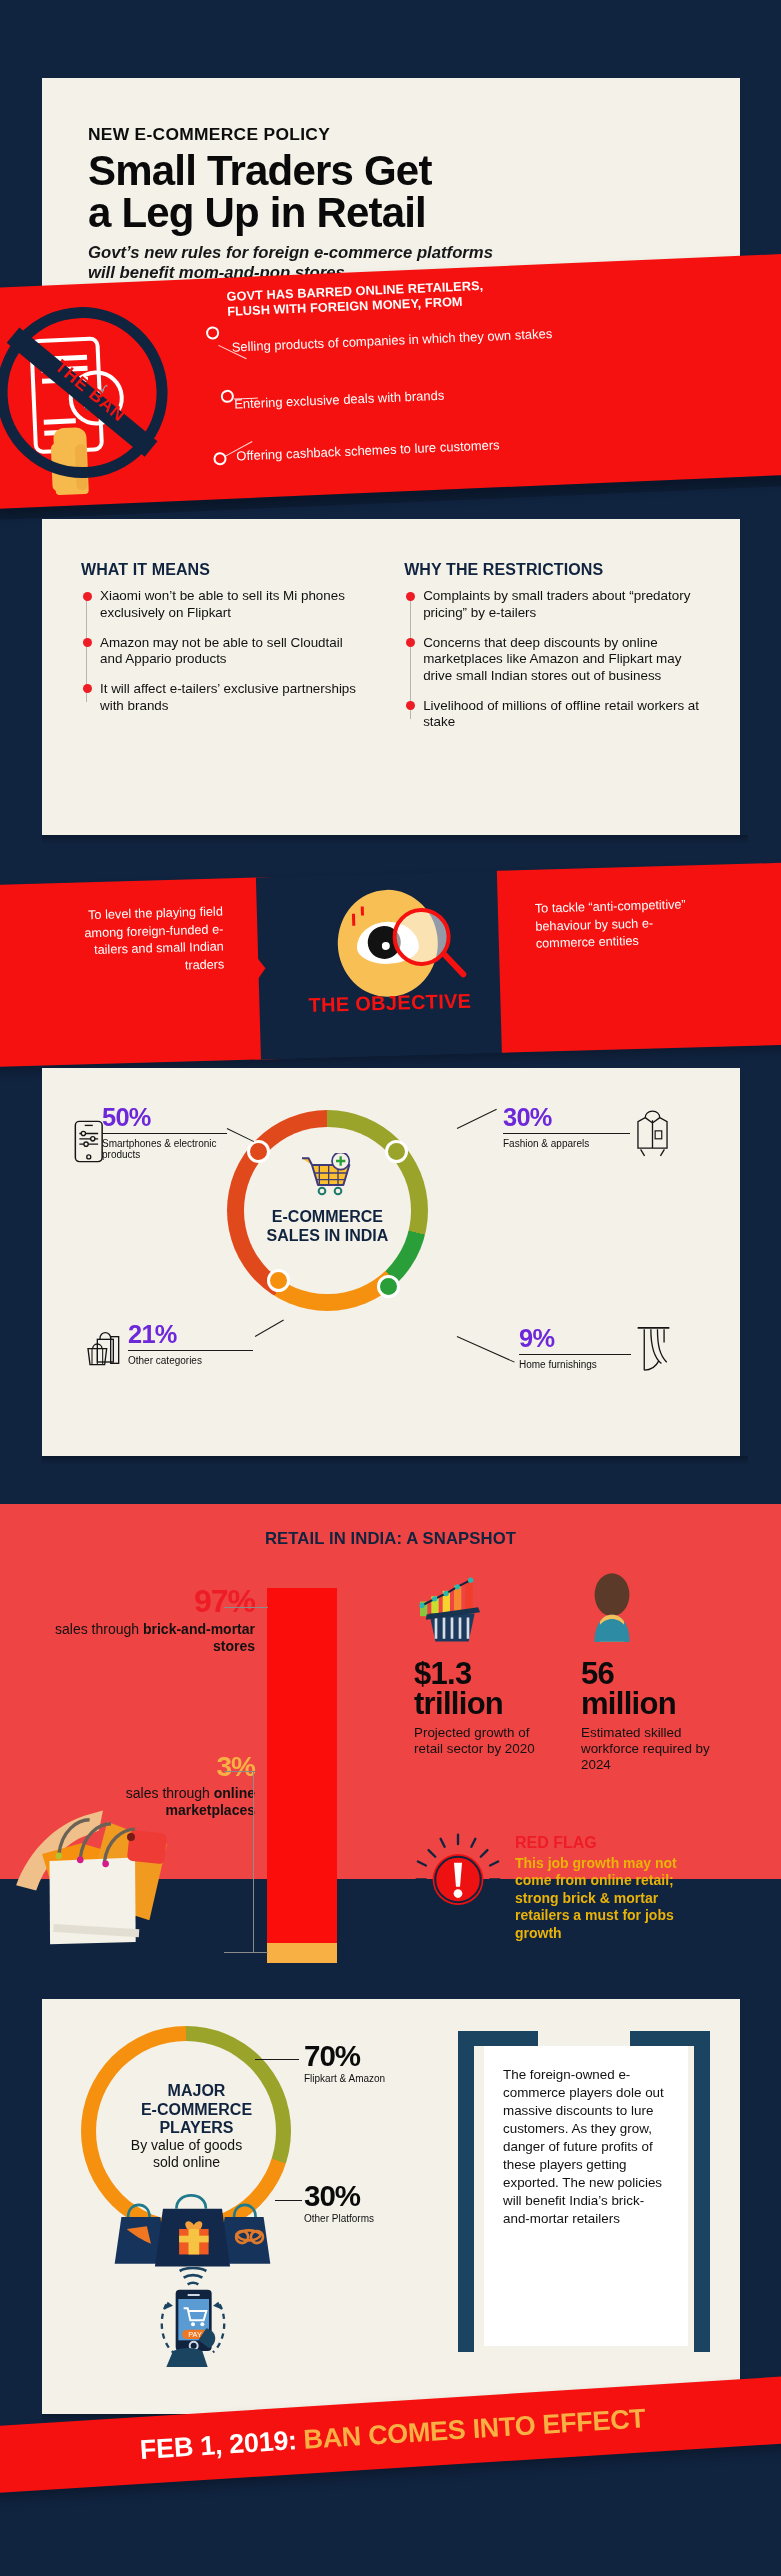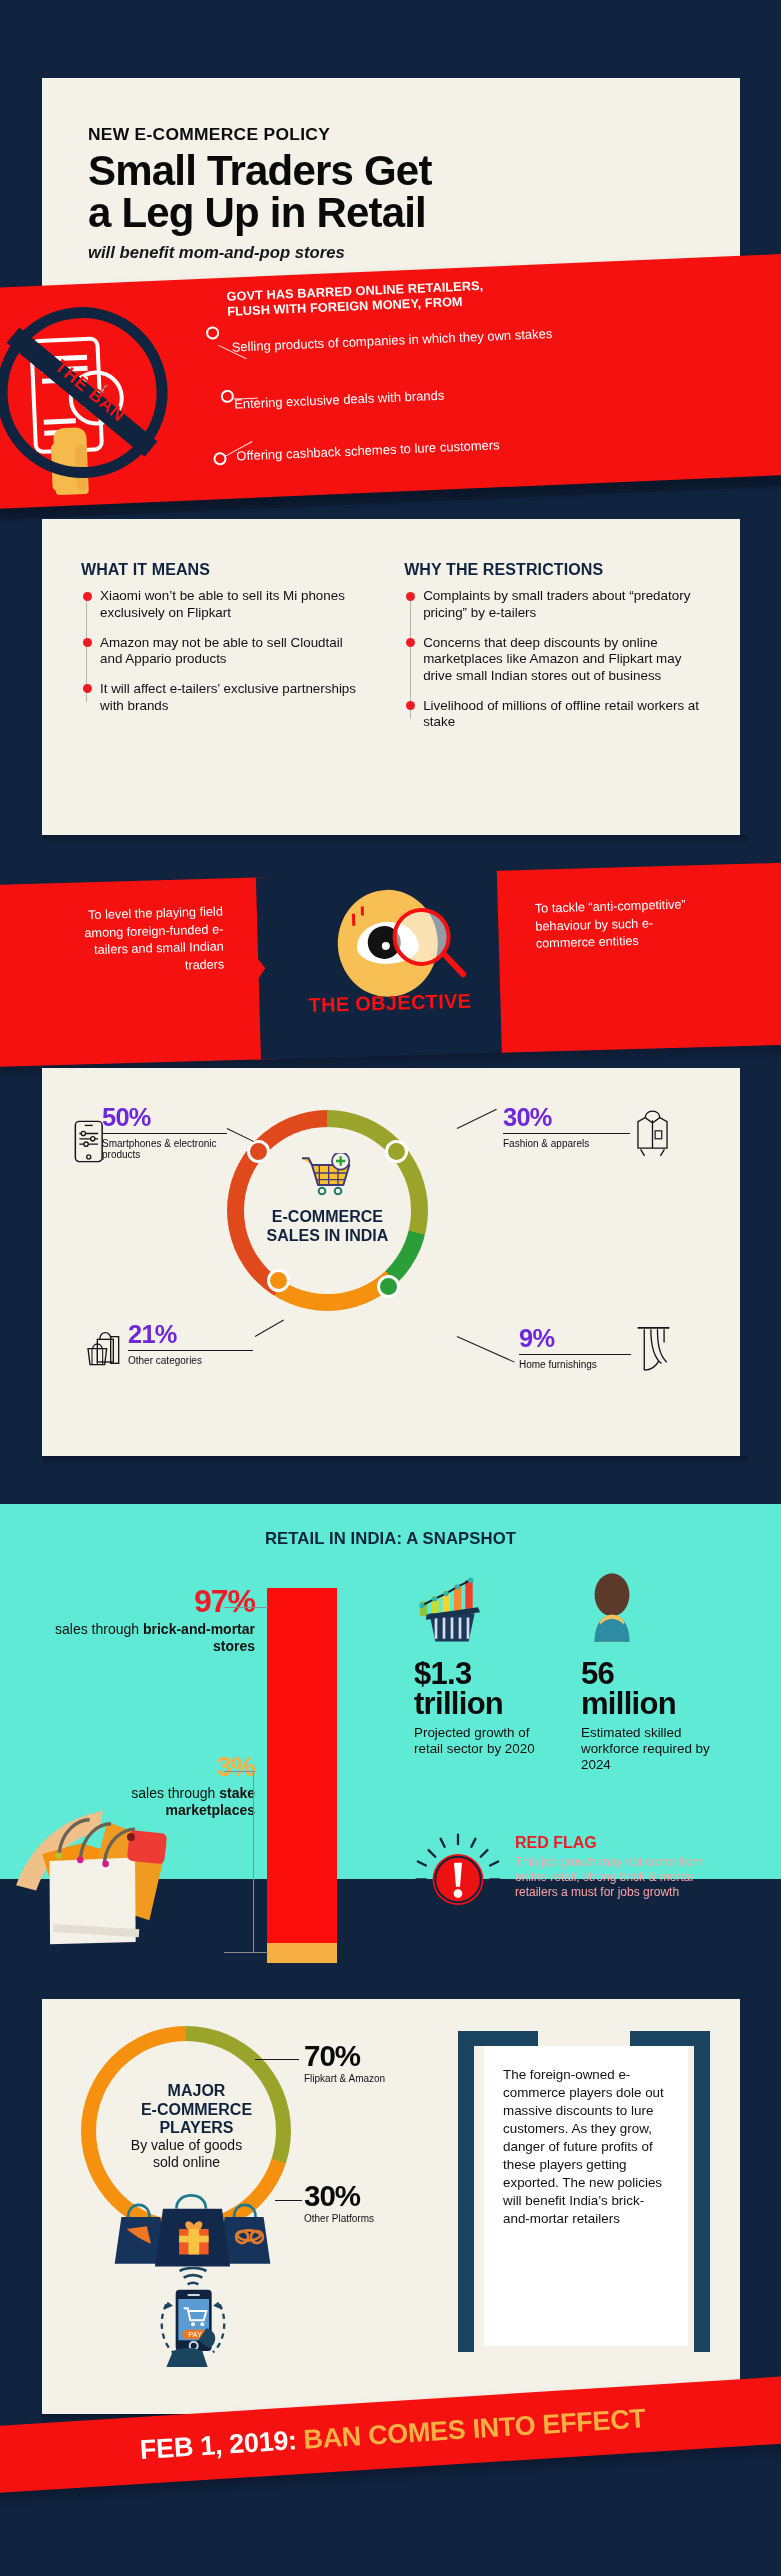--- a/index.html
+++ b/index.html
@@ -230,31 +230,31 @@
   .pct { font-size: 25.4px; font-weight: 800; color: #6d28d9; letter-spacing: -0.7px; }
   .plabel { font-size: 10px; line-height: 1.16; color: #111; }
   .ruleline { height: 1.1px; background: #1a1a1a; }
   .leadline { position:absolute; background:#1a1a1a; height:0.8px; transform-origin:left center; }
   .dtitle {
     position:absolute; text-align:center; color:#10233f;
     font-size: 16px; font-weight: 800; line-height:1.16;
   }
 
   
-  #snapshot { top: 1504px; height: 375px; background:#5eead4; left:0; width:781px; }
+  #snapshot { top: 1504px; height: 375px; background:#ef4444; left:0; width:781px; }
   .snap-title {
     text-align: center; color: #10233f; font-size: 16.7px; font-weight: 800;
     padding-top: 25.4px; letter-spacing:0.1px;
   }
   #redbar { position:absolute; left:267px; top:1588px; width:70px; height:375px; background:#fb0d0b; }
   #orangebar { position:absolute; left:267px; top:1943px; width:70px; height:20px; background:#f8b045; }
   .statnum { font-size: 31px; font-weight: 800; color: #0b0b0b; line-height:.98; letter-spacing:-0.7px; }
   .statdesc { font-size: 13.4px; line-height:1.2; color:#111; margin-top:5.4px; }
   .redflagtitle { color:#ee1c25; font-size:16px; font-weight:800; }
-  .redflagtxt { font-size:12px; line-height:1.25; color:#fca5a5; font-weight:400; margin-top:2.7px;}
+  .redflagtxt { font-size:14px; line-height:1.25; color:#eab308; font-weight:700; margin-top:2.7px;}
 
   
   #players { top: 1999px; height: 415px; }
   .quotebox {
     position:absolute; background:#ffffff;
     font-size:13.4px; line-height:1.34; color:#111;
   }
   .qcorner { position:absolute; background:#1b4461; }
 
   
@@ -275,20 +275,21 @@
 
 <div id="page">
 
   <div class="paper paper-shadow" id="header">
     <div class="kicker">NEW E-COMMERCE POLICY</div>
     <div class="headline">
       <div>Small Traders Get</div>
       <div>a Leg Up in Retail</div>
     </div>
     <div class="subhead">
+      <div>Govt’s new rules for foreign e-commerce platforms</div>
       <div>will benefit mom-and-pop stores</div>
     </div>
   </div>
 
   <div id="banband">
     <div class="shadowstrip"></div>
 
     <div id="ban-emblem">
       <div class="phone"></div>
       <div class="pline" style="top:48px"></div>
@@ -484,21 +485,21 @@
     <div style="font-size:32px;font-weight:800;color:#ee1c25;letter-spacing:-1px;line-height:1;">97%</div>
     <div style="font-size:14px;line-height:1.2;color:#111;margin-top:4px;">
       <span>sales through </span><b>brick-and-mortar stores</b>
     </div>
   </div>
   <div style="position:absolute;left:224px;top:1607px;width:44px;height:0.9px;background:#8b8b8b;"></div>
 
   <div style="position:absolute;left:47px;top:1753px;width:208px;text-align:right;">
     <div style="font-size:28px;font-weight:800;color:#f8b045;letter-spacing:-1px;line-height:1;">3%</div>
     <div style="font-size:14px;line-height:1.2;color:#111;margin-top:4px;">
-      <span>sales through </span><b>stake marketplaces</b>
+      <span>sales through </span><b>online marketplaces</b>
     </div>
   </div>
   <div style="position:absolute;left:224px;top:1771px;width:31px;height:0.9px;background:#8b8b8b;"></div>
   <div style="position:absolute;left:253px;top:1771px;width:0.9px;height:182px;background:#8b8b8b;"></div>
   <div style="position:absolute;left:224px;top:1952px;width:44px;height:0.9px;background:#8b8b8b;"></div>
 
   <svg class="i-svg" style="position:absolute;left:16px;top:1785px;" width="214" height="167" viewBox="0 0 320 250">
     <path d="M0 150 C20 96 60 60 102 46 l28 -8 -6 30 -30 12 C66 96 42 122 30 158 z" fill="#f0c08a"></path>
     <path d="M42 96 l60 -10 68 28 -22 120 -82 -16 z" fill="#f5910f" transform="rotate(-6 110 130)"></path>
     <path d="M130 60 l92 24 -14 116 -96 -20 z" fill="#f09a1f" transform="rotate(6 180 120)"></path>

